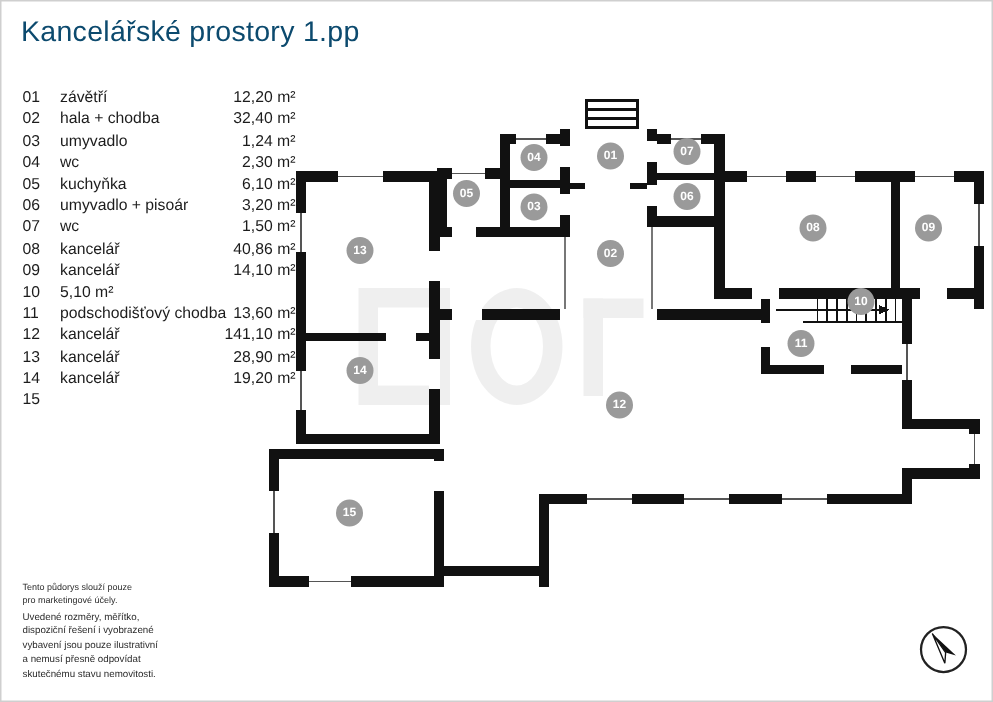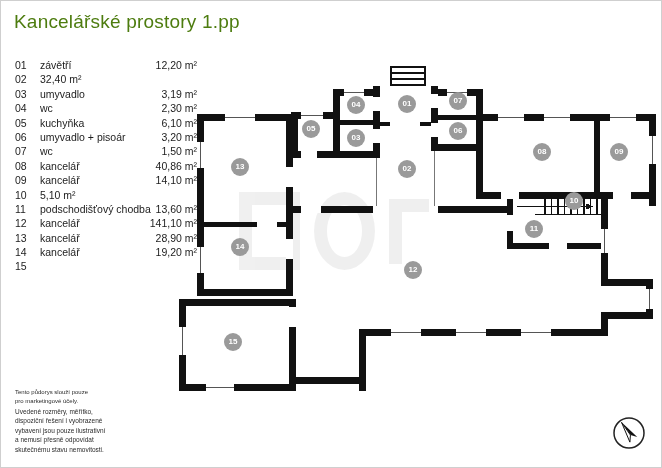--- a/index.html
+++ b/index.html
@@ -3,21 +3,21 @@
 <meta charset="utf-8">
 <style>
   html,body{margin:0;padding:0;}
   body{
     width:662px;height:468px;position:relative;overflow:hidden;
     background:#ffffff;font-family:"Liberation Sans",sans-serif;
     box-sizing:border-box;border:1px solid #cfcfcf;
   }
   .title{
     position:absolute;left:13px;top:10px;margin:0;
-    font-size:19px;font-weight:400;color:#4d7c0f;letter-spacing:.2px;
+    font-size:19px;font-weight:400;color:#0c4a6e;letter-spacing:.2px;
   }
   .legend{position:absolute;left:14px;top:58px;width:182px;}
   .legend-row{display:flex;align-items:baseline;height:14.4px;font-size:10.5px;color:#1c1c1c;}
   .legend-row .num{width:25px;flex:0 0 25px;}
   .legend-row .nm{flex:1 1 auto;white-space:nowrap;}
   .legend-row .ar{flex:0 0 auto;text-align:right;white-space:nowrap;}
   .note{position:absolute;left:14px;margin:0;color:#2b2b2b;white-space:pre-line;}
   .note1{top:387px;font-size:6px;line-height:1.5;width:130px;}
   .note2{top:406px;font-size:6.5px;line-height:1.45;width:130px;}
   .plan-svg{position:absolute;left:0;top:0;}
@@ -38,26 +38,27 @@
 <h1 class="title">Kancelářské prostory 1.pp</h1>
 
 <div class="legend">
   <div class="legend-row">
       <span class="num">01</span>
       <span class="nm">závětří</span>
       <span class="ar">12,20 m²</span>
     </div>
   <div class="legend-row">
       <span class="num">02</span>
+      <span class="nm">hala + chodba</span>
       <span class="ar">32,40 m²</span>
     </div>
   <div class="legend-row">
       <span class="num">03</span>
       <span class="nm">umyvadlo</span>
-      <span class="ar">3,19 m²</span>
+      <span class="ar">1,24 m²</span>
     </div>
   <div class="legend-row">
       <span class="num">04</span>
       <span class="nm">wc</span>
       <span class="ar">2,30 m²</span>
     </div>
   <div class="legend-row">
       <span class="num">05</span>
       <span class="nm">kuchyňka</span>
       <span class="ar">6,10 m²</span>

